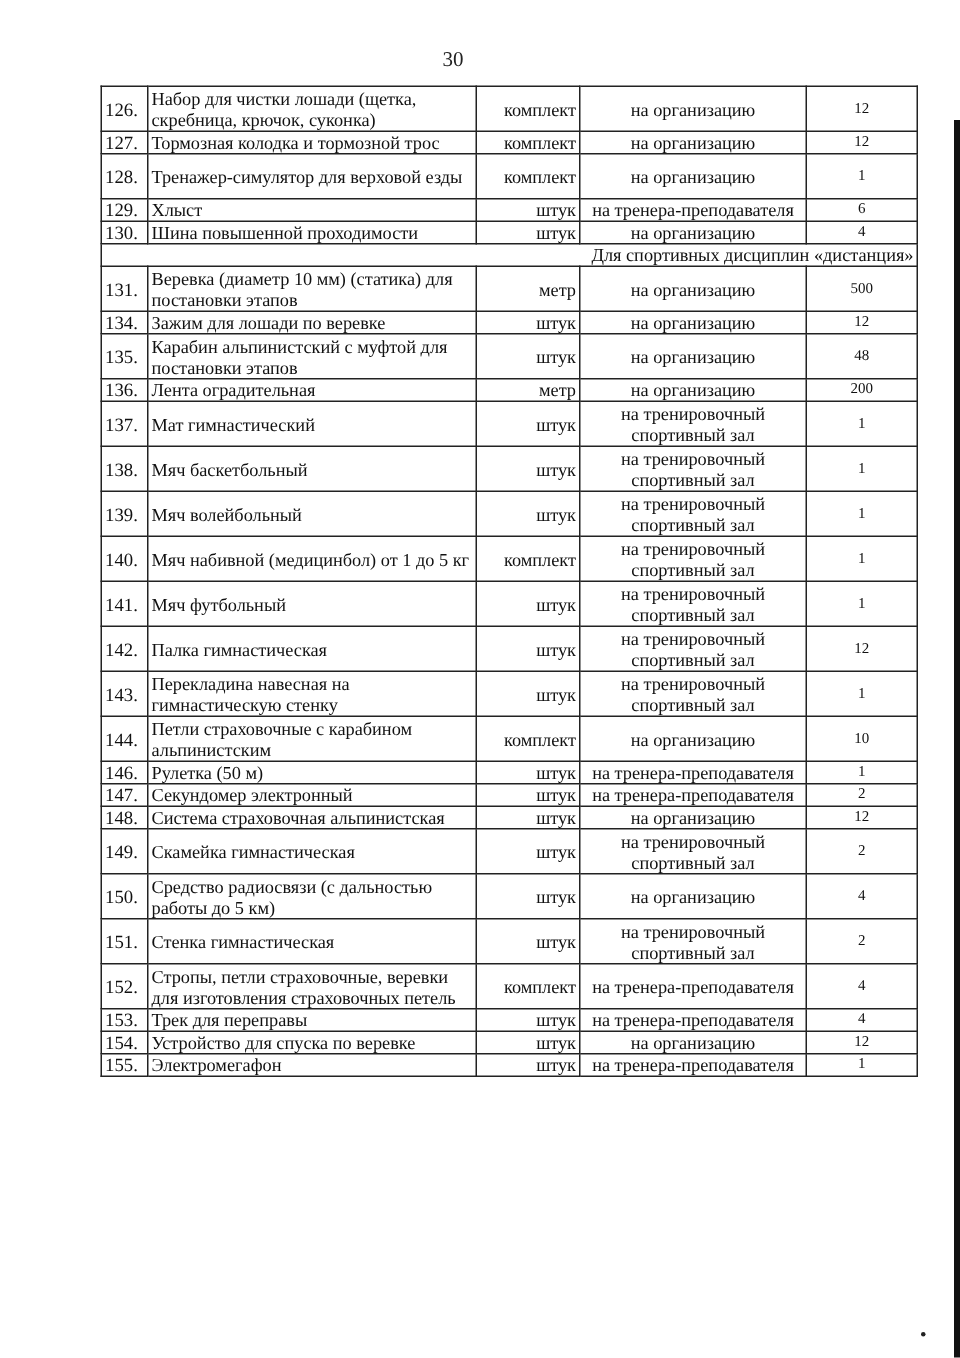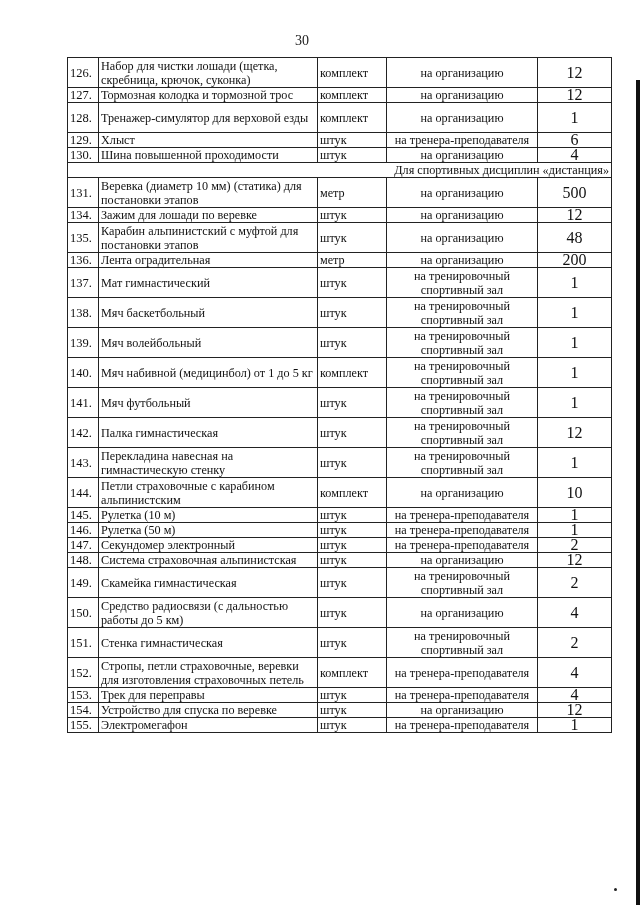--- a/index.html
+++ b/index.html
@@ -13,23 +13,23 @@
     }
     table.equip {
       position: absolute; top: 57px; left: 67px; width: 530px;
       border-collapse: collapse; table-layout: fixed; font-size: 12.2px; line-height: 14px;
     }
     table.equip td {
       border: 1px solid #222; padding: 0 2px; vertical-align: middle; overflow: hidden;
     }
     td.num { width: 26px; text-align: left; padding-left: 1px; font-size: 12.5px; }
     td.name { width: 214px; text-align: left; }
-    td.unit { width: 64px; text-align: left; }
+    td.unit { width: 64px; text-align: right; }
     td.purpose { width: 146px; text-align: center; }
-    td.qty { width: 69px; text-align: center; font-size: 16px; }
+    td.qty { width: 69px; text-align: center; font-size: 10px; }
     tr.r1 td { height: 14px; }
     tr.r2 td { height: 29px; }
     td.section { text-align: right; height: 14px; }
     .scan-strip {
       position: absolute; left: 636px; top: 80px; width: 4px; height: 825px; background: #111;
     }
     .scan-dot {
       position: absolute; left: 614px; top: 888px; width: 3px; height: 3px; background: #222; border-radius: 50%;
     }
   </style>
@@ -156,27 +156,20 @@
         <td class="qty">1</td>
       </tr>
       <tr class="r2">
         <td class="num">144.</td>
         <td class="name">Петли страховочные с карабином альпинистским</td>
         <td class="unit">комплект</td>
         <td class="purpose">на организацию</td>
         <td class="qty">10</td>
       </tr>
       <tr class="r1">
-        <td class="num">145.</td>
-        <td class="name">Рулетка (10 м)</td>
-        <td class="unit">штук</td>
-        <td class="purpose">на тренера-преподавателя</td>
-        <td class="qty">1</td>
-      </tr>
-      <tr class="r1">
         <td class="num">146.</td>
         <td class="name">Рулетка (50 м)</td>
         <td class="unit">штук</td>
         <td class="purpose">на тренера-преподавателя</td>
         <td class="qty">1</td>
       </tr>
       <tr class="r1">
         <td class="num">147.</td>
         <td class="name">Секундомер электронный</td>
         <td class="unit">штук</td>

